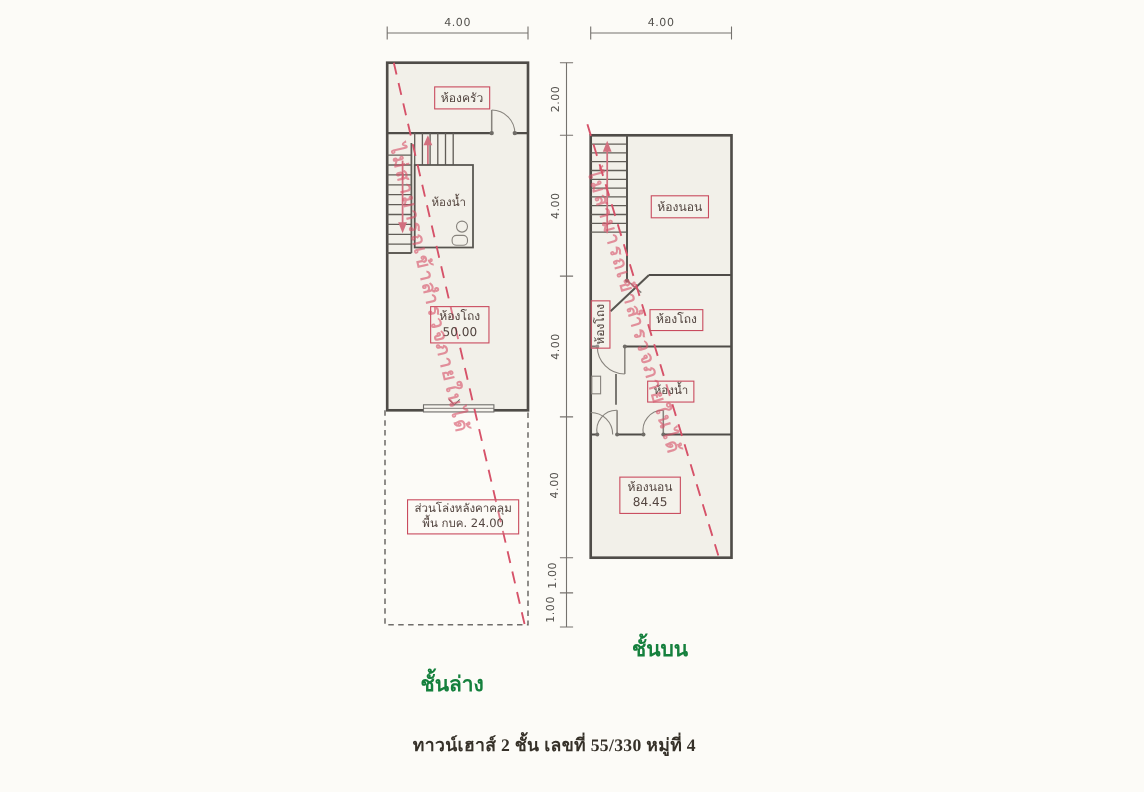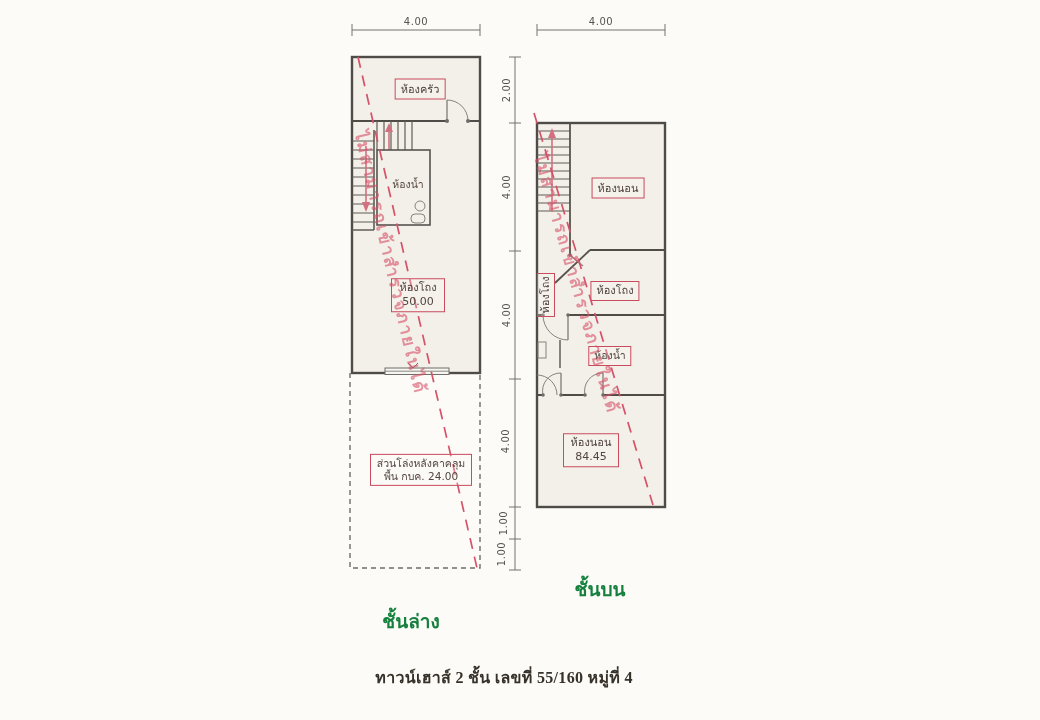--- a/index.html
+++ b/index.html
@@ -191,15 +191,15 @@
   <div class="lbl redbox" style="left:591px;top:450px;width:44px;">
     <span>ห้องนอน</span>
     <span>84.45</span>
   </div>
 
   <div class="watermark wm-left">ไม่สามารถเข้าสำรวจภายในได้</div>
   <div class="watermark wm-right">ไม่สามารถเข้าสำรวจภายในได้</div>
 
   <div class="floor-caption" style="left:411px;top:621px;">ชั้นล่าง</div>
   <div class="floor-caption" style="left:600px;top:589px;">ชั้นบน</div>
-  <div class="main-caption" style="left:504px;top:677px;">ทาวน์เฮาส์ 2 ชั้น เลขที่ 55/160 หมู่ที่ 4</div>
+  <div class="main-caption" style="left:504px;top:677px;">ทาวน์เฮาส์ 2 ชั้น เลขที่ 55/330 หมู่ที่ 4</div>
 
 </div>
 
 </body></html>

